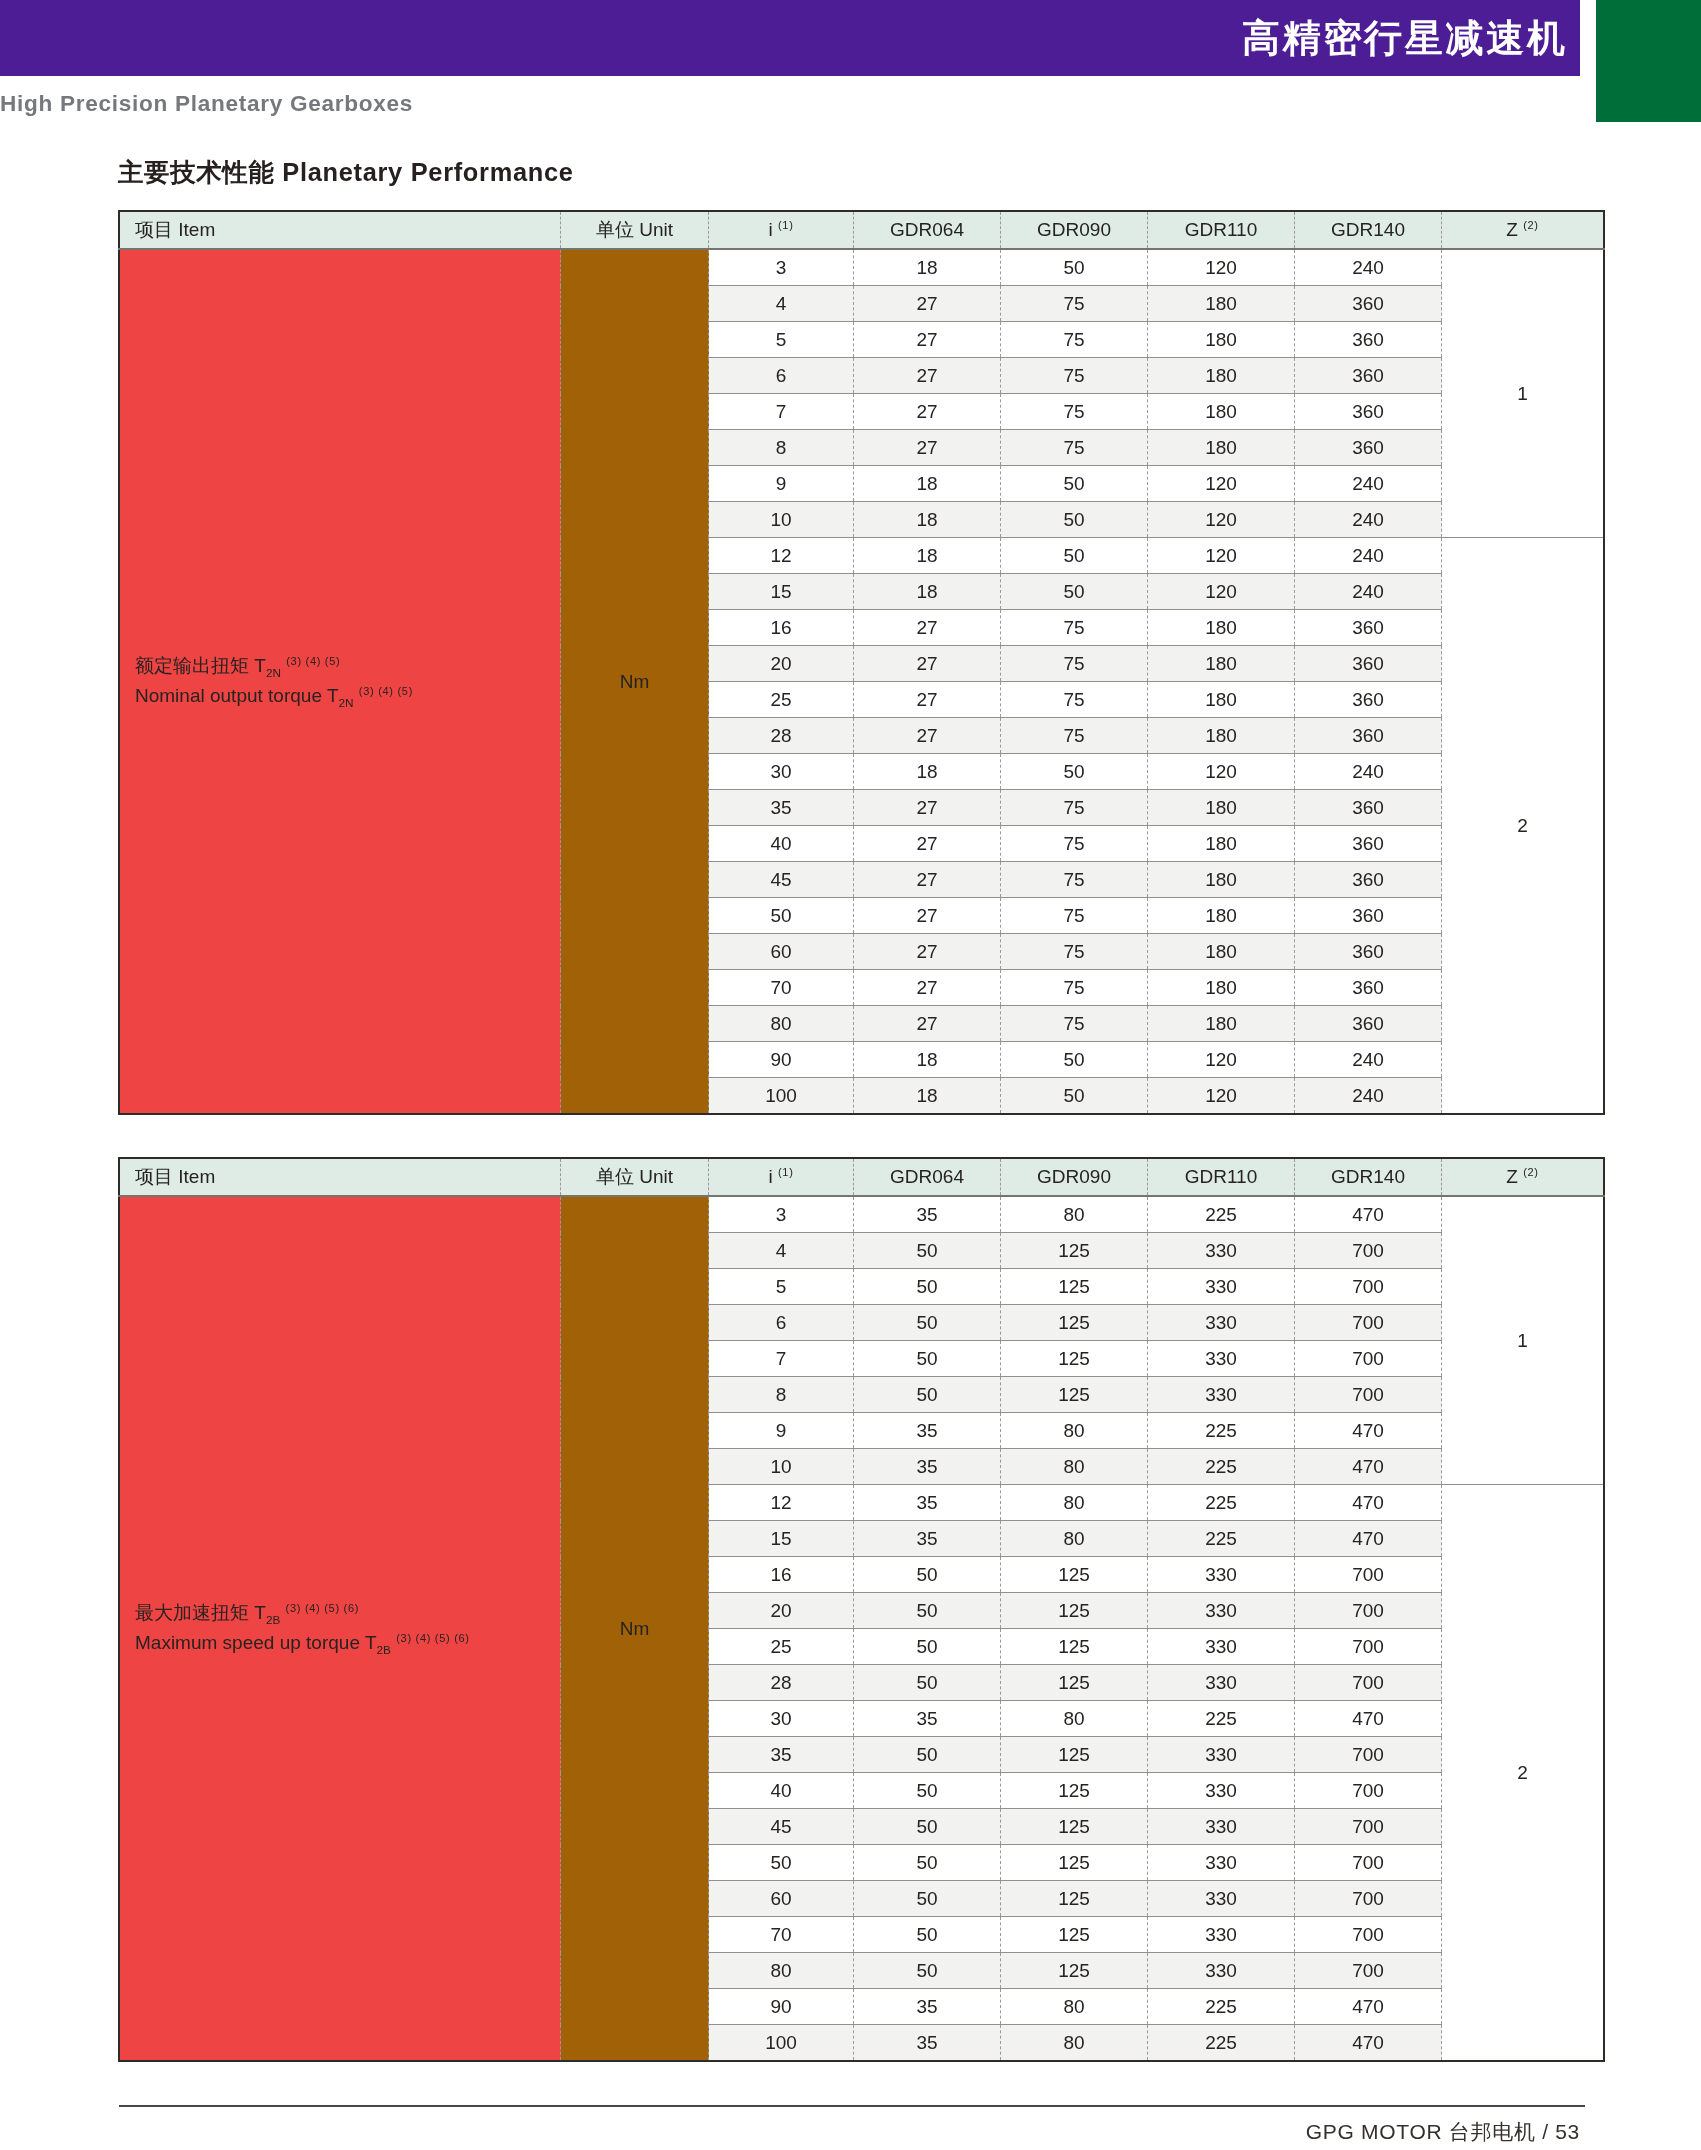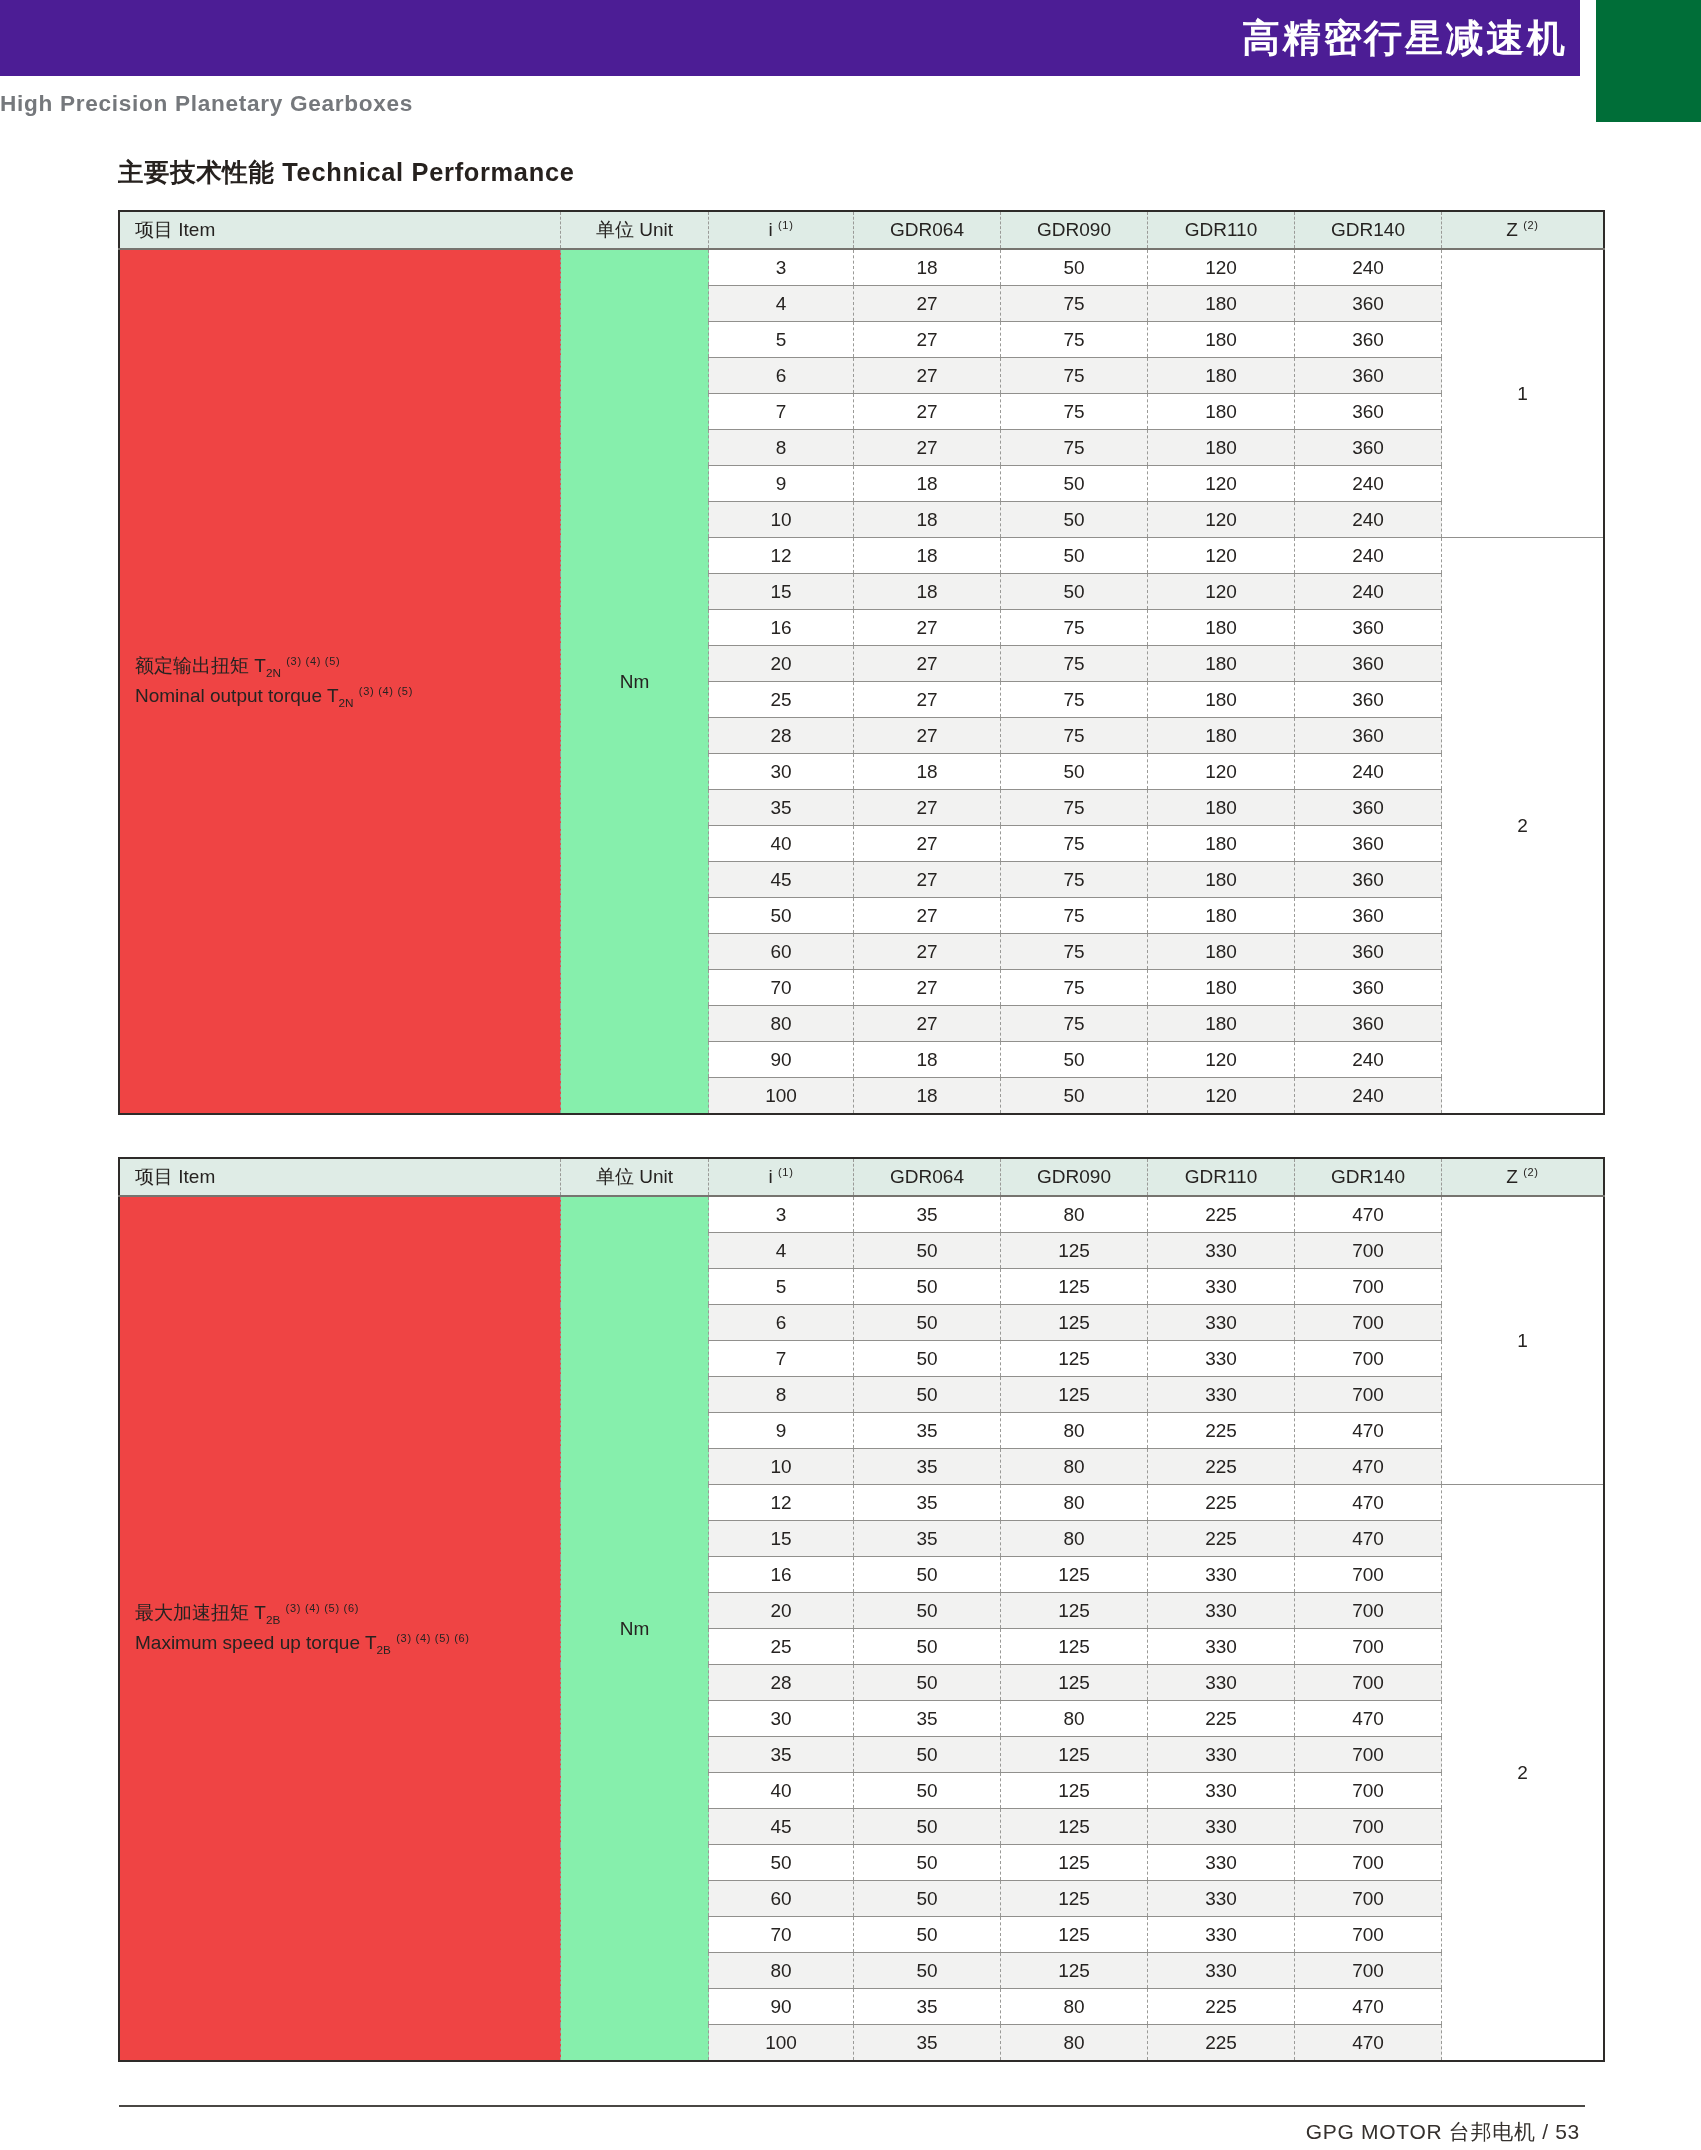--- a/index.html
+++ b/index.html
@@ -85,21 +85,21 @@
   table.perf td.item{
     text-align:left;
     padding-left:15px;
     border-left:none;
     line-height:1.5;
     background:#ef4444;
   }
   table.perf td.unit{
     text-align:center;
     border-left:1.4px dashed #9a9a97;
-    background:#86efac;
+    background:#a16207;
   }
   table.perf td.z{
     text-align:center;
     border-left:1.4px dashed #9a9a97;
     border-bottom:1.4px solid #91908d;
     background:#ffffff;
   }
   table.perf sub{font-size:0.62em;}
   table.perf sup{font-size:0.58em;letter-spacing:0.7px;}
   
@@ -117,21 +117,21 @@
 </style>
 </head>
 <body>
 
 <div class="green-bar">
   <div class="bar-title">高精密行星减速机</div>
 </div>
 <div class="green-block"></div>
 <div class="subtitle">High Precision Planetary Gearboxes</div>
 
-<div class="section-title">主要技术性能 Technical Performance</div>
+<div class="section-title">主要技术性能 Planetary Performance</div>
 
 <div class="tbl-wrap t1">
   <table class="perf">
       <thead>
         <tr>
           <th class="h-item">项目 Item</th>
           <th class="h-unit">单位 Unit</th>
           <th class="h-ratio">i <sup>(1)</sup></th>
           <th class="h-model">GDR064</th>
           <th class="h-model">GDR090</th>

